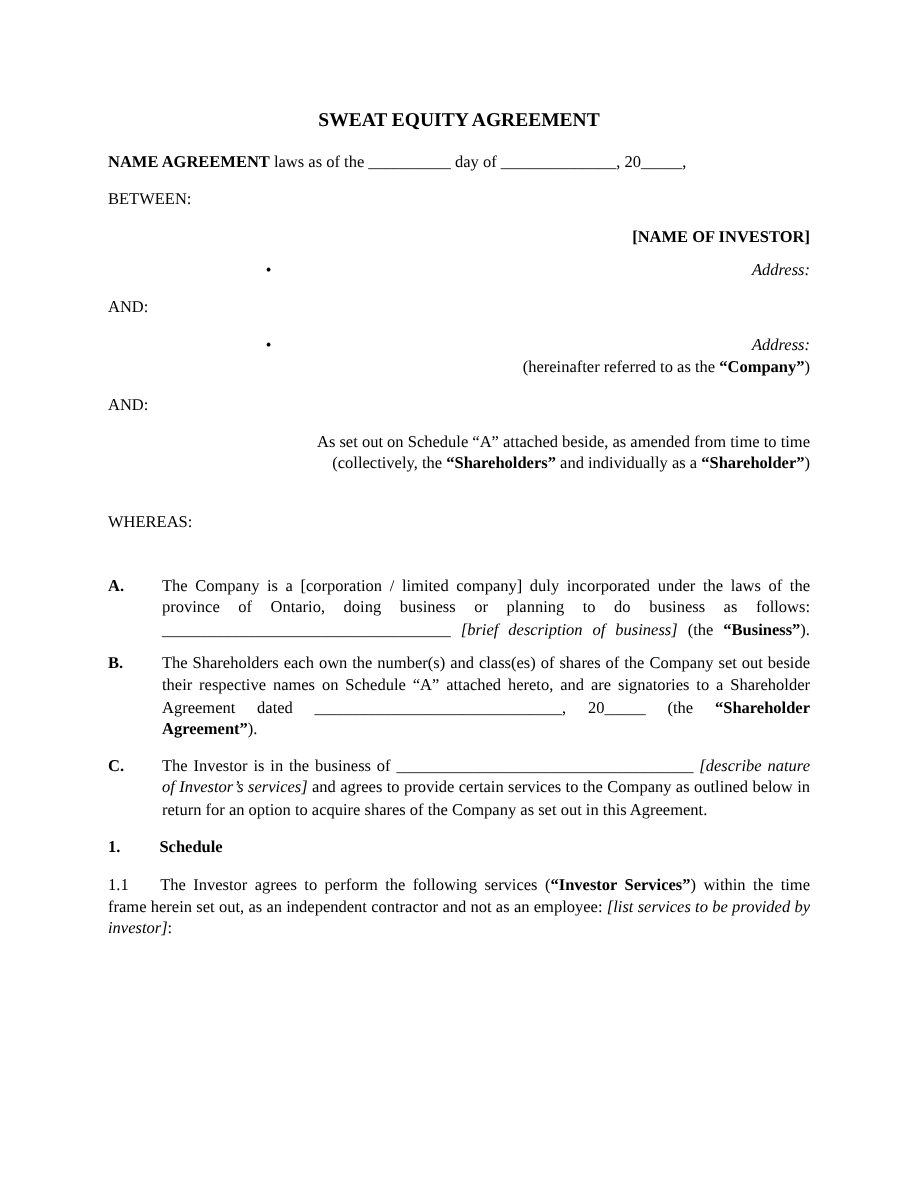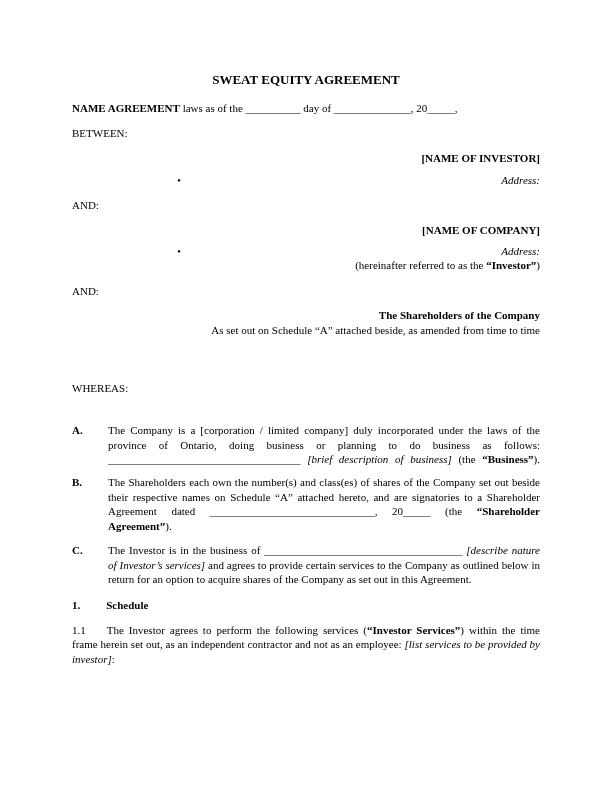--- a/index.html
+++ b/index.html
@@ -15,21 +15,21 @@
   .bold { font-weight:bold; }
   .label { font-weight:normal; }
   .ind { margin-left:36px;text-align:right; }
   .just { text-align:justify; }
   .fill-last { text-align-last:justify;margin-top:28px; }
   .recital { position:relative; padding-left:36px; }
   .recital .rlabel { position:absolute; left:0; top:0; font-weight:bold; }
   .addr-line { position:relative;font-style:italic; }
   .addr-bullet { position:absolute; left:69px; top:0; }
   .mt6{margin-top:6px}.mt7{margin-top:7px}.mt8{margin-top:8px}.mt9{margin-top:9px}
-  .mt10{margin-top:10px}.mt11{margin-top:11px}.mt25{margin-top:43px}
+  .mt10{margin-top:10px}.mt11{margin-top:11px}.mt25{margin-top:24px}
 </style>
 </head>
 <body>
 
 <div class="page">
 
   <h1 class="title">SWEAT EQUITY AGREEMENT</h1>
 
   <p class="intro"><span style="font-weight: bold;">NAME AGREEMENT</span><span> laws as of the __________ day of ______________, 20_____,</span></p>
 
@@ -38,32 +38,31 @@
   <div class="blk ind mt11">
     <p class="bold">[NAME OF INVESTOR]</p>
     <div class="mt7">
       <p class="addr-line"><span>Address:</span><span class="addr-bullet">•</span></p>
     </div>
   </div>
 
   <p class="label mt11">AND:</p>
 
   <div class="blk ind mt10">
-    <p class="bold">[NAME OF COMPANY]</p>
     <div class="mt6">
       <p class="addr-line"><span>Address:</span><span class="addr-bullet">•</span></p>
-      <p><span>(hereinafter referred to as the </span><span style="font-weight: bold;">“Investor”</span><span>)</span></p>
+      <p><span>(hereinafter referred to as the </span><span style="font-weight: bold;">“Company”</span><span>)</span></p>
     </div>
   </div>
 
   <p class="label mt11">AND:</p>
 
   <div class="blk ind mt10">
-    <p class="bold">The Shareholders of the Company</p>
     <p>As set out on Schedule “A” attached beside, as amended from time to time</p>
+    <p><span>(collectively, the </span><span style="font-weight: bold;">“Shareholders”</span><span> and individually as a </span><span style="font-weight: bold;">“Shareholder”</span><span>)</span></p>
   </div>
 
   <p class="label mt25">WHEREAS:</p>
 
   <div class="recital mt9">
     <span class="rlabel">A.</span>
     <div class="just fill-last"><span>The Company is a [corporation / limited company] duly incorporated under the laws of the province of Ontario, doing business or planning to do business as follows: </span><span>___________________________________ </span><span style="font-style: italic;">[brief description of business]</span><span> (the </span><span style="font-weight: bold;">“Business”</span><span>).</span></div>
   </div>
 
   <div class="recital mt8">

